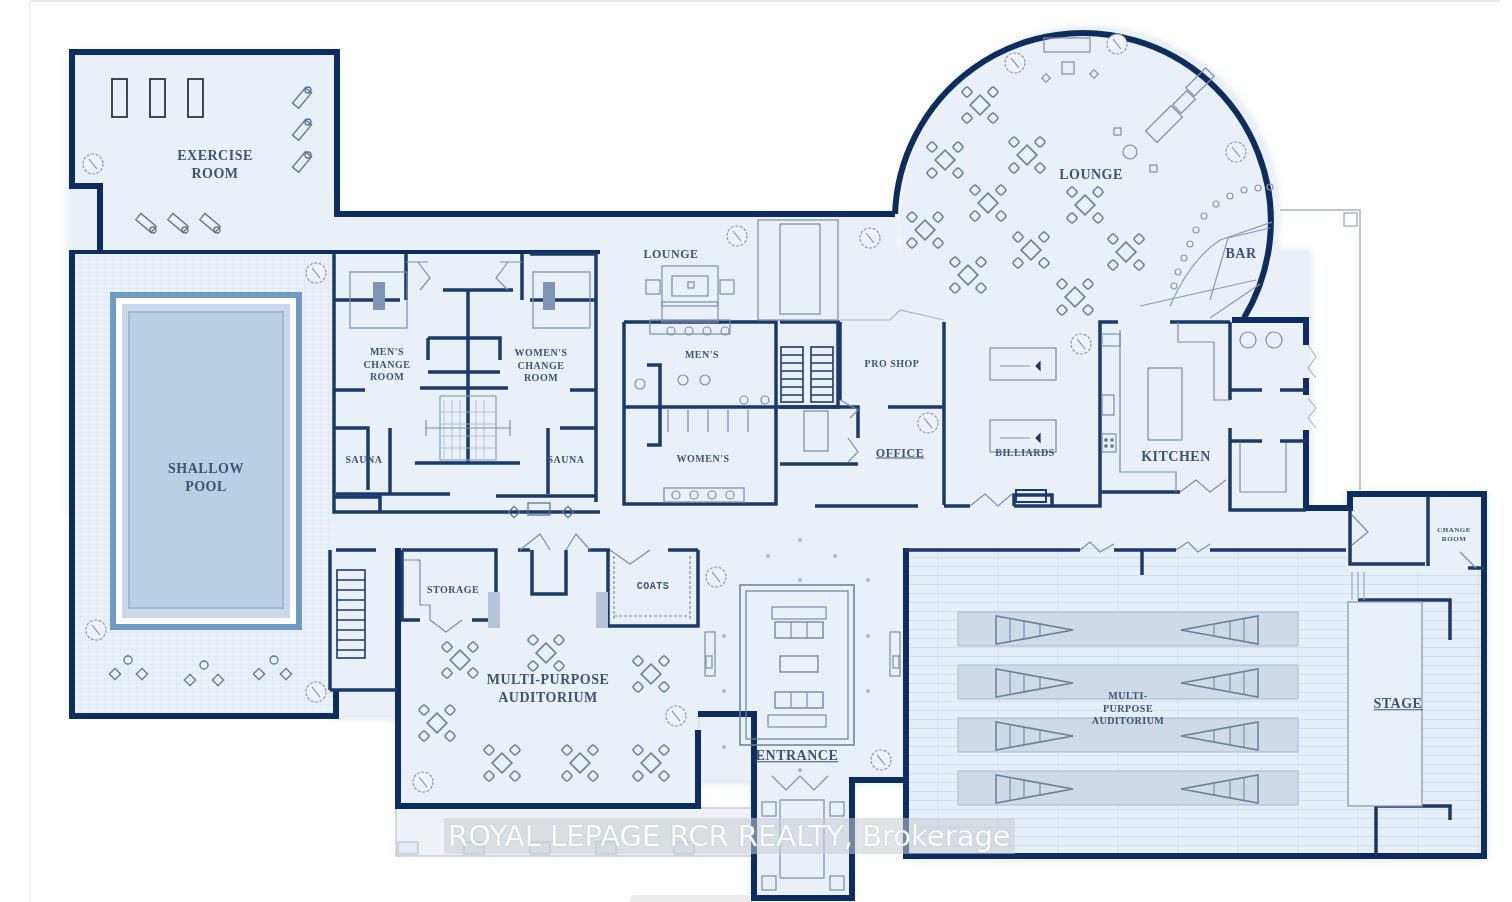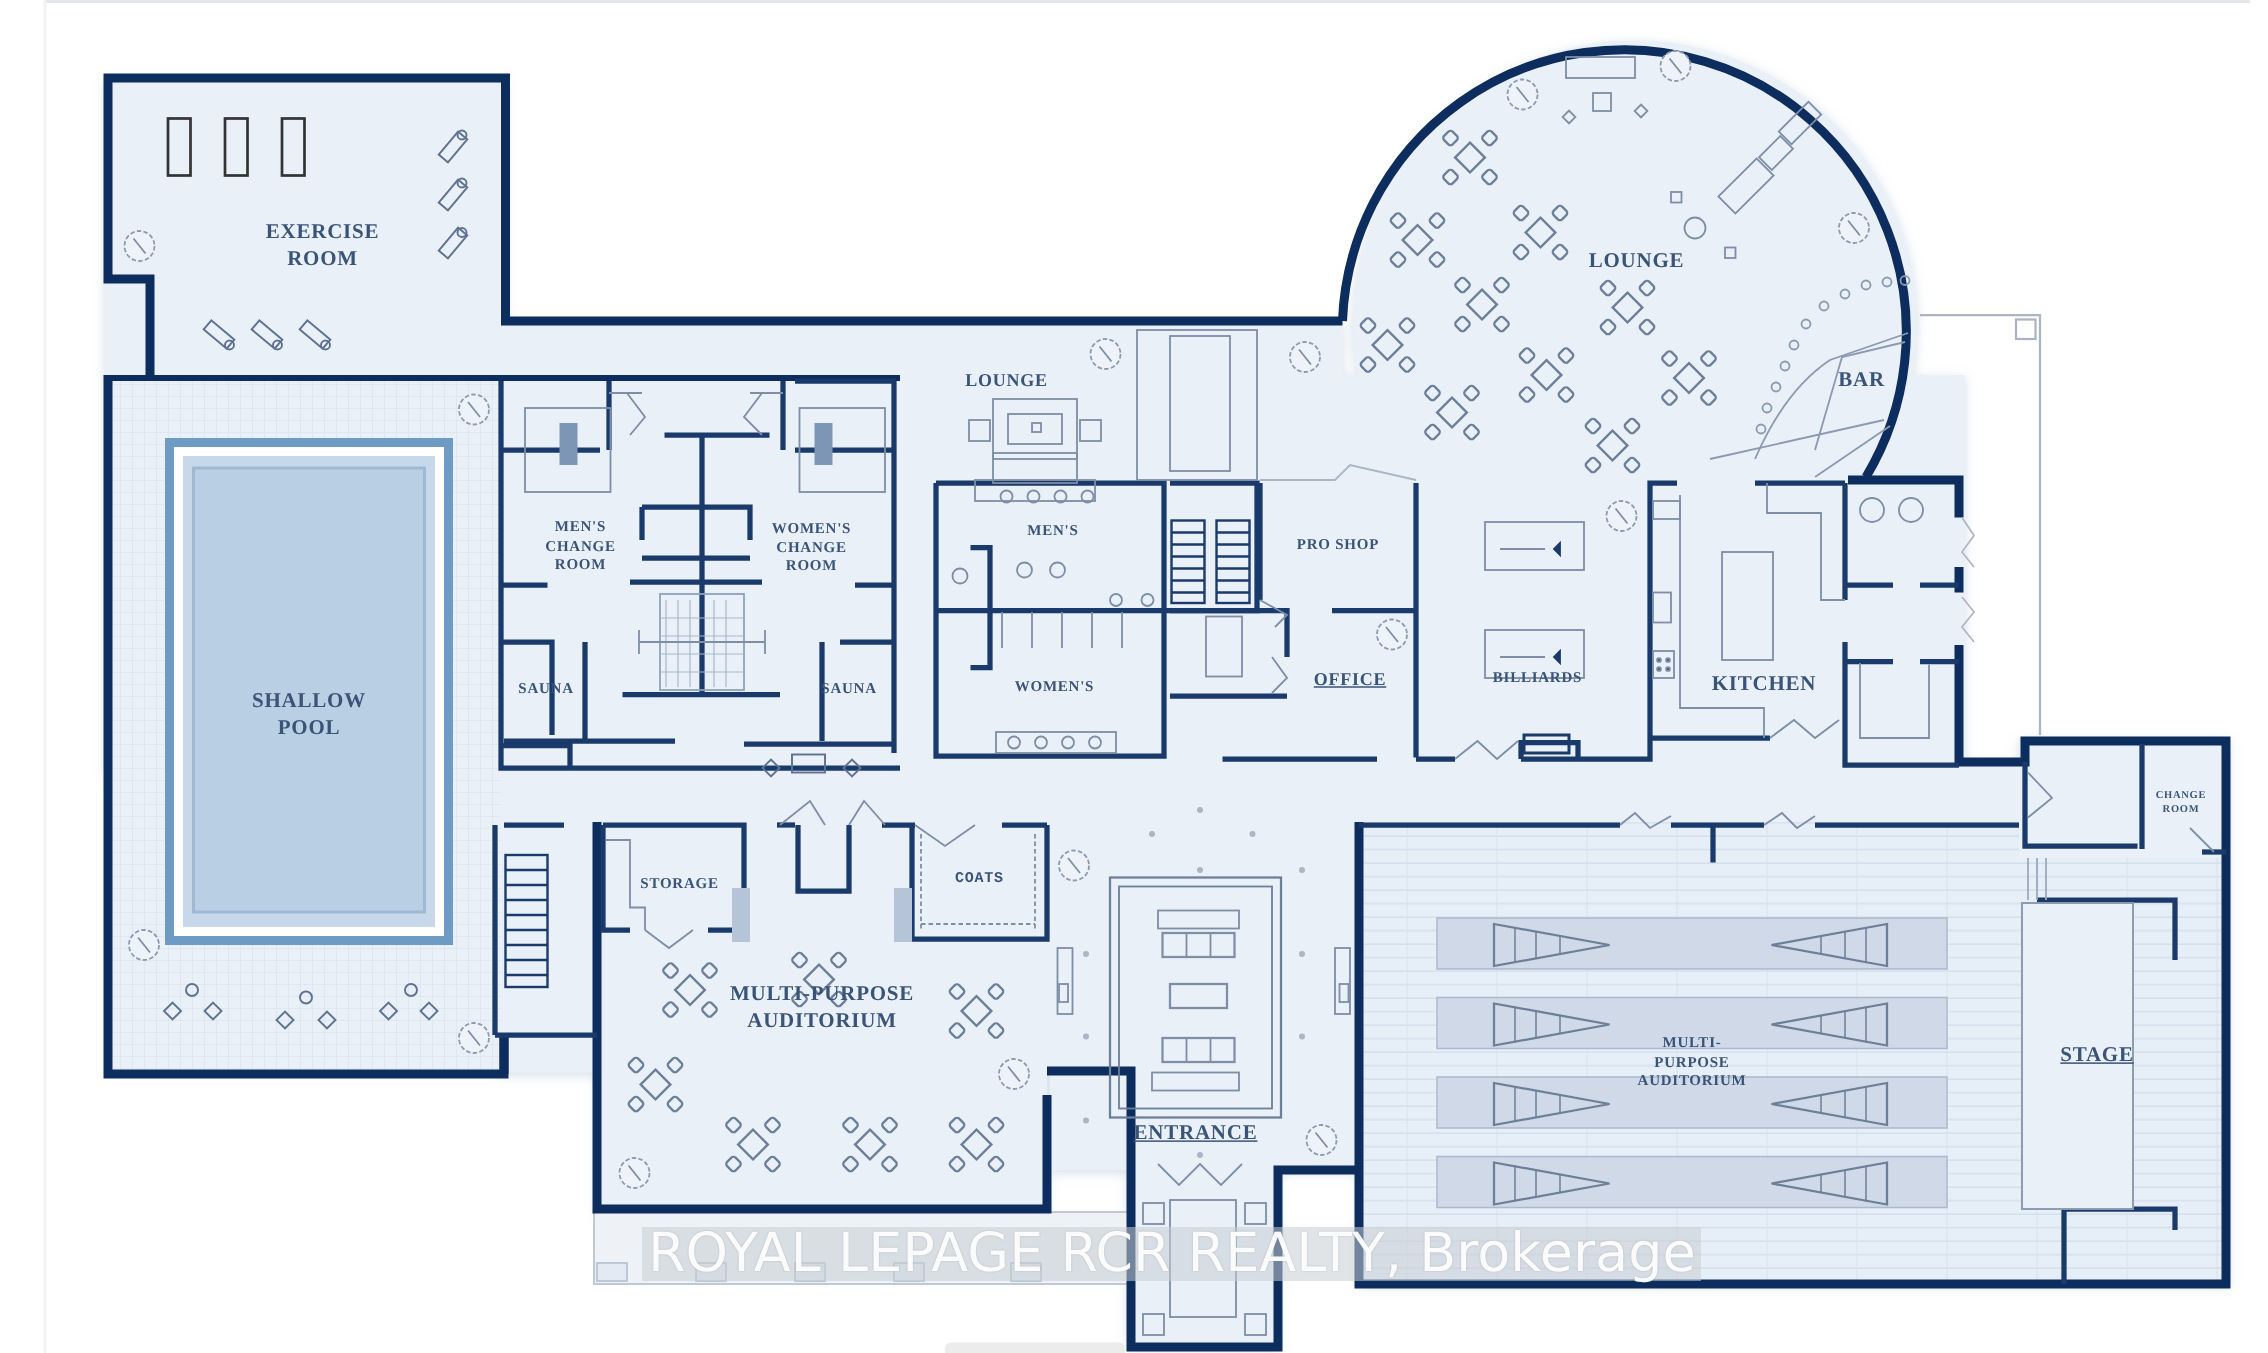--- a/index.html
+++ b/index.html
@@ -8,23 +8,23 @@
   svg { position: absolute; left: 0; top: 0; }
   .room-label {
     position: absolute; color: #3a5478; font-family: "Liberation Serif", "DejaVu Serif", serif;
     font-weight: bold; letter-spacing: 0.5px; text-align: center; line-height: 1.25; white-space: pre-line;
     transform: translate(-50%, -50%); text-transform: uppercase;
   }
   .lbl-md { font-size: 14px; }
   .lbl-sm { font-size: 12px; }
   .lbl-xs { font-size: 10px; }
   .watermark {
-    position: absolute; left: 428px; top: 818px; height: 36px; padding: 0 4px;
+    position: absolute; left: 444px; top: 818px; height: 36px; padding: 0 4px;
     background: rgba(200, 205, 212, 0.55); color: rgba(255,255,255,0.95);
-    font-family: "DejaVu Sans", sans-serif; font-size: 36px; line-height: 36px; white-space: nowrap;
+    font-family: "DejaVu Sans", sans-serif; font-size: 29px; line-height: 36px; white-space: nowrap;
     text-shadow: 0 0 1px rgba(120,130,140,0.5);
   }
   .bottom-tab { position: absolute; left: 630px; top: 895px; width: 120px; height: 10px; background: #ececec; border-radius: 4px 4px 0 0; }
 </style>
 </head>
 <body>
 
 <div class="stage">
 <svg width="1512" height="902" viewBox="0 0 1512 902">
   <defs>
@@ -445,21 +445,21 @@
 <div class="room-label lbl-xs" style="left:702px; top:355px;">MEN'S</div>
 <div class="room-label lbl-xs" style="left:703px; top:459px;">WOMEN'S</div>
 <div class="room-label lbl-xs" style="left:892px; top:364px;">PRO SHOP</div>
 <div class="room-label lbl-sm" style="left:900px; top:453px;text-decoration:underline;">OFFICE</div>
 <div class="room-label lbl-md" style="left:1091px; top:175px;">LOUNGE</div>
 <div class="room-label lbl-md" style="left:1241px; top:254px;">BAR</div>
 <div class="room-label lbl-xs" style="left:1025px; top:405px;margin-top:48px;">BILLIARDS</div>
 <div class="room-label lbl-md" style="left:1176px; top:457px;">KITCHEN</div>
 <div class="room-label lbl-xs" style="left:453px; top:590px;">STORAGE</div>
 <div class="room-label lbl-xs" style="left:653px; top:587px;font-family:Liberation Mono, monospace;">COATS</div>
-<div class="room-label lbl-md" style="left:548px; top:672px;">MULTI-PURPOSE
+<div class="room-label lbl-md" style="left:548px; top:688px;">MULTI-PURPOSE
 AUDITORIUM</div>
 <div class="room-label lbl-md" style="left:797px; top:756px;text-decoration:underline;">ENTRANCE</div>
 <div class="room-label lbl-xs" style="left:1128px; top:709px;">MULTI-PURPOSE AUDITORIUM</div>
 <div class="room-label lbl-md" style="left:1398px; top:704px;text-decoration:underline;">STAGE</div>
 <div class="room-label" style="left:1454px; top:535px; font-size:7px;">CHANGE
 ROOM</div>
 
 <div class="watermark">ROYAL LEPAGE RCR REALTY, Brokerage</div>
 <div class="bottom-tab"></div>
 </div>

